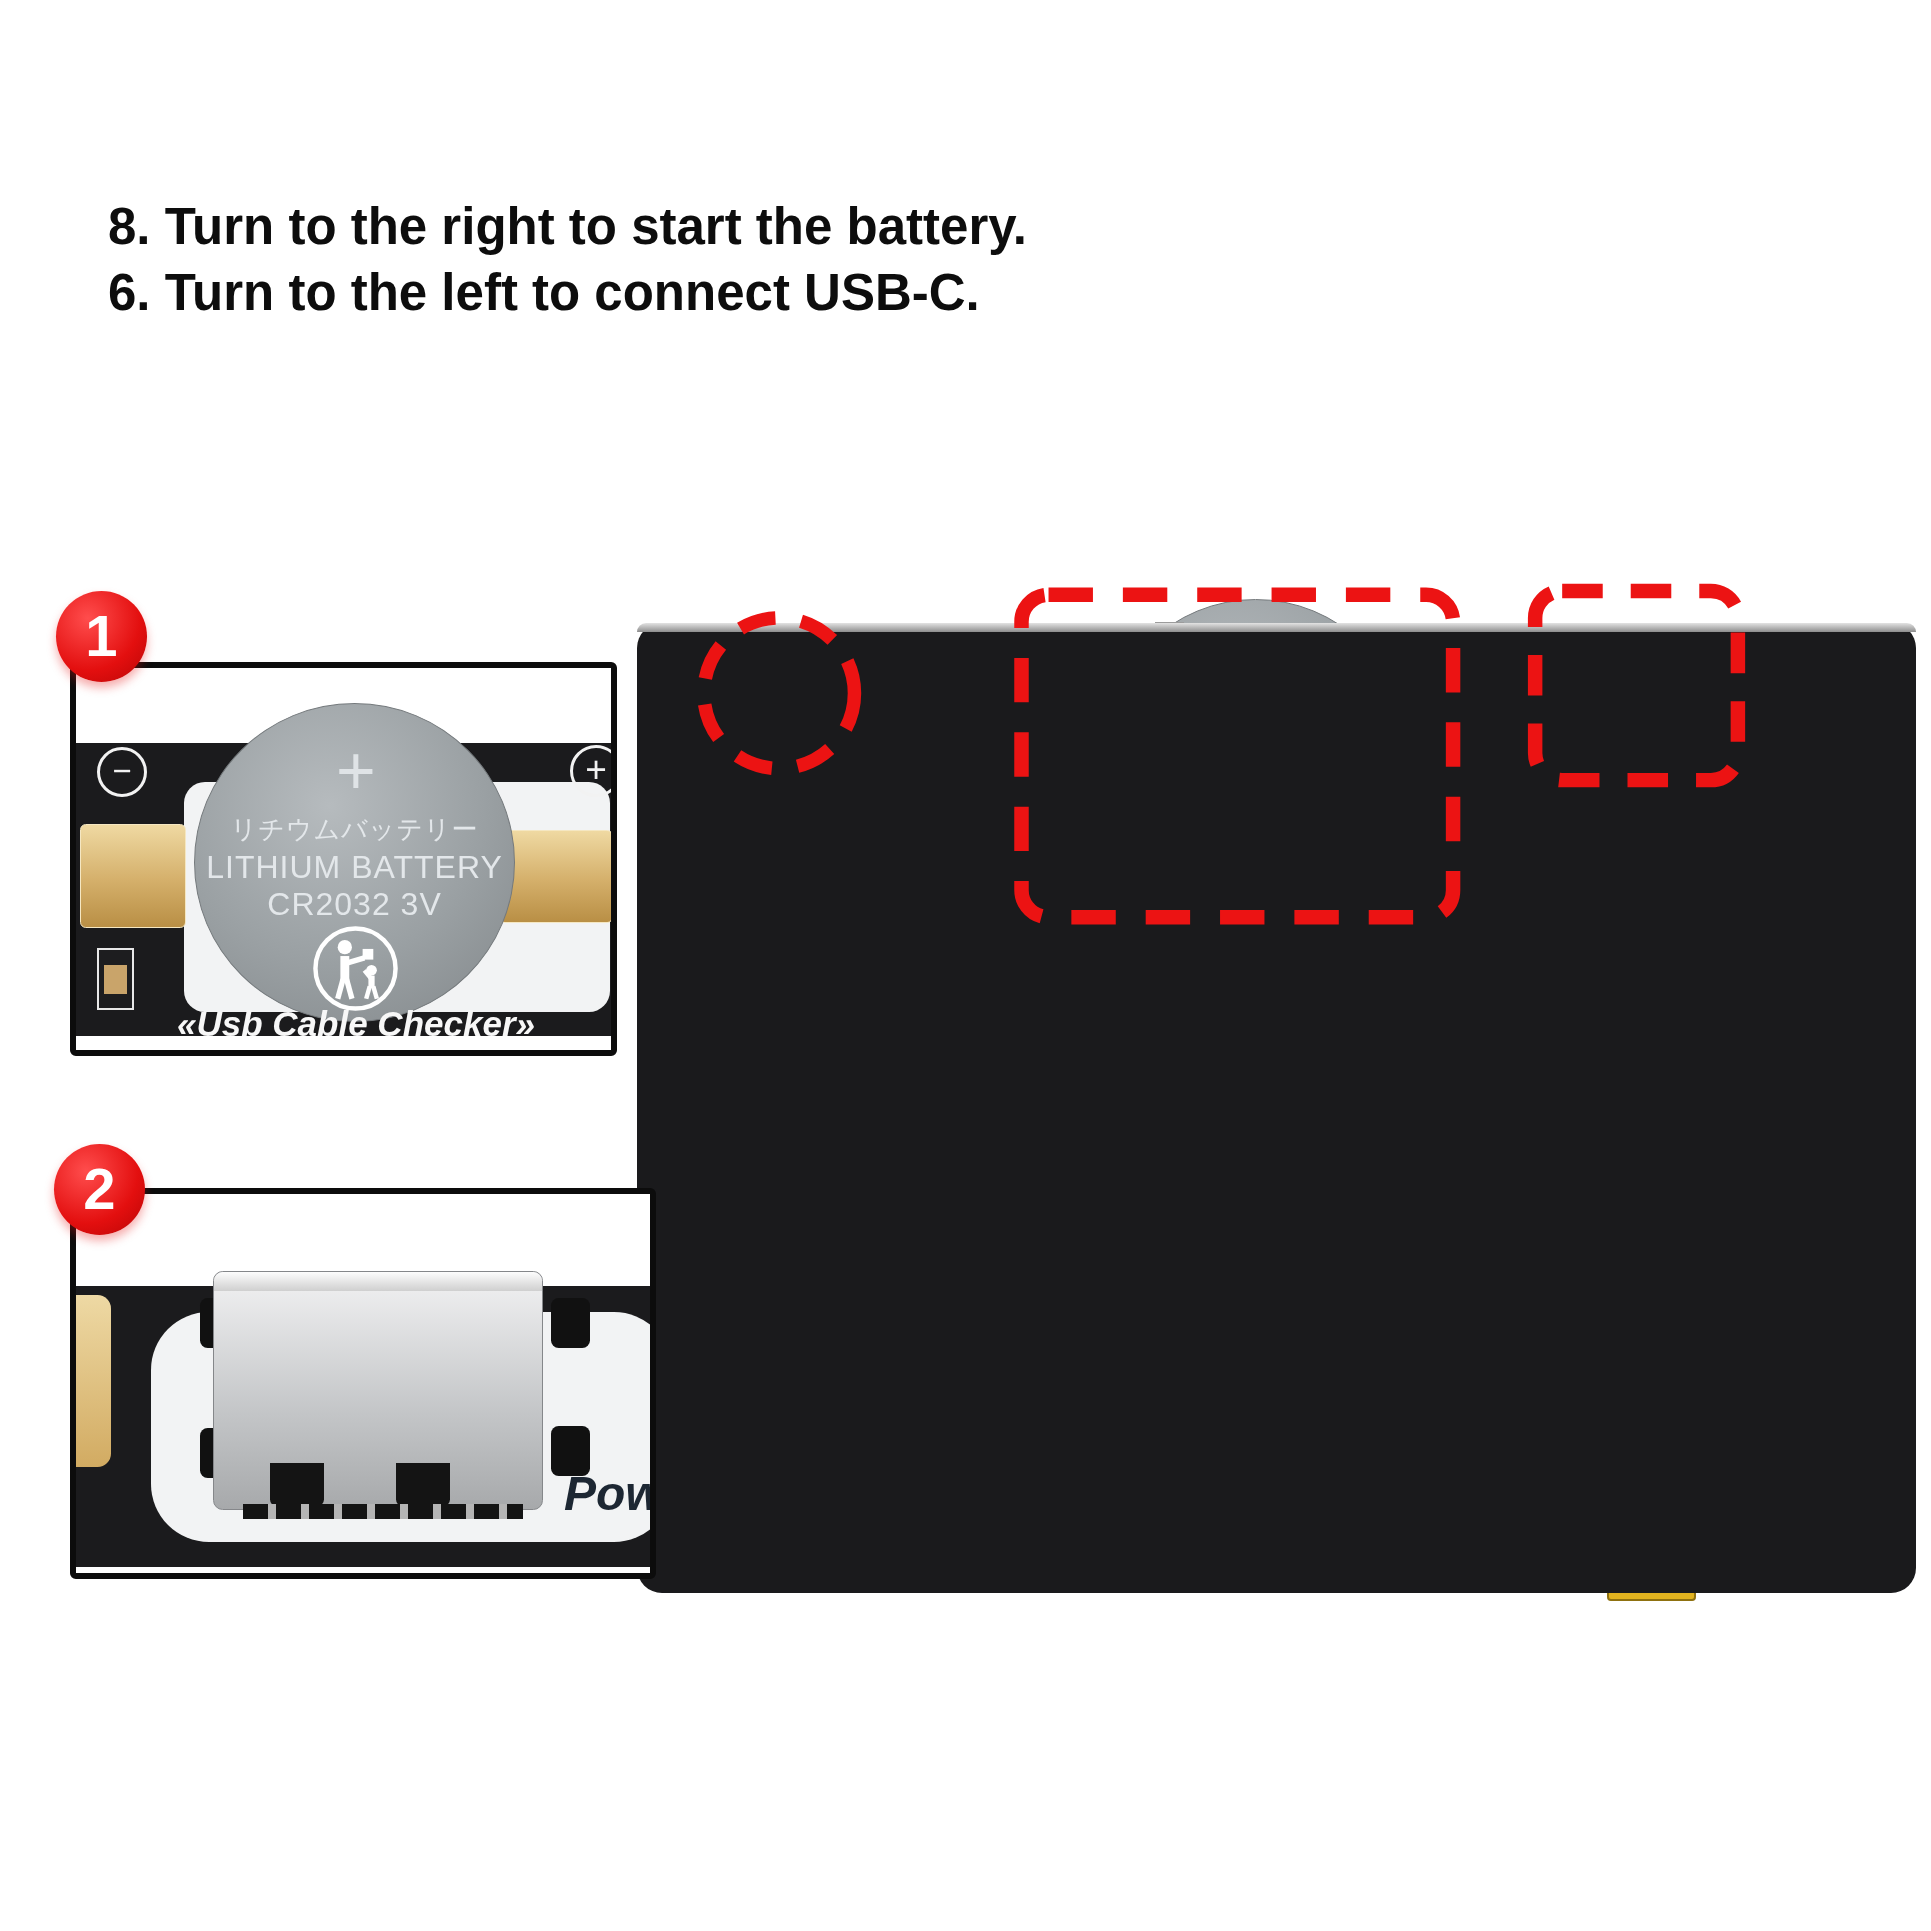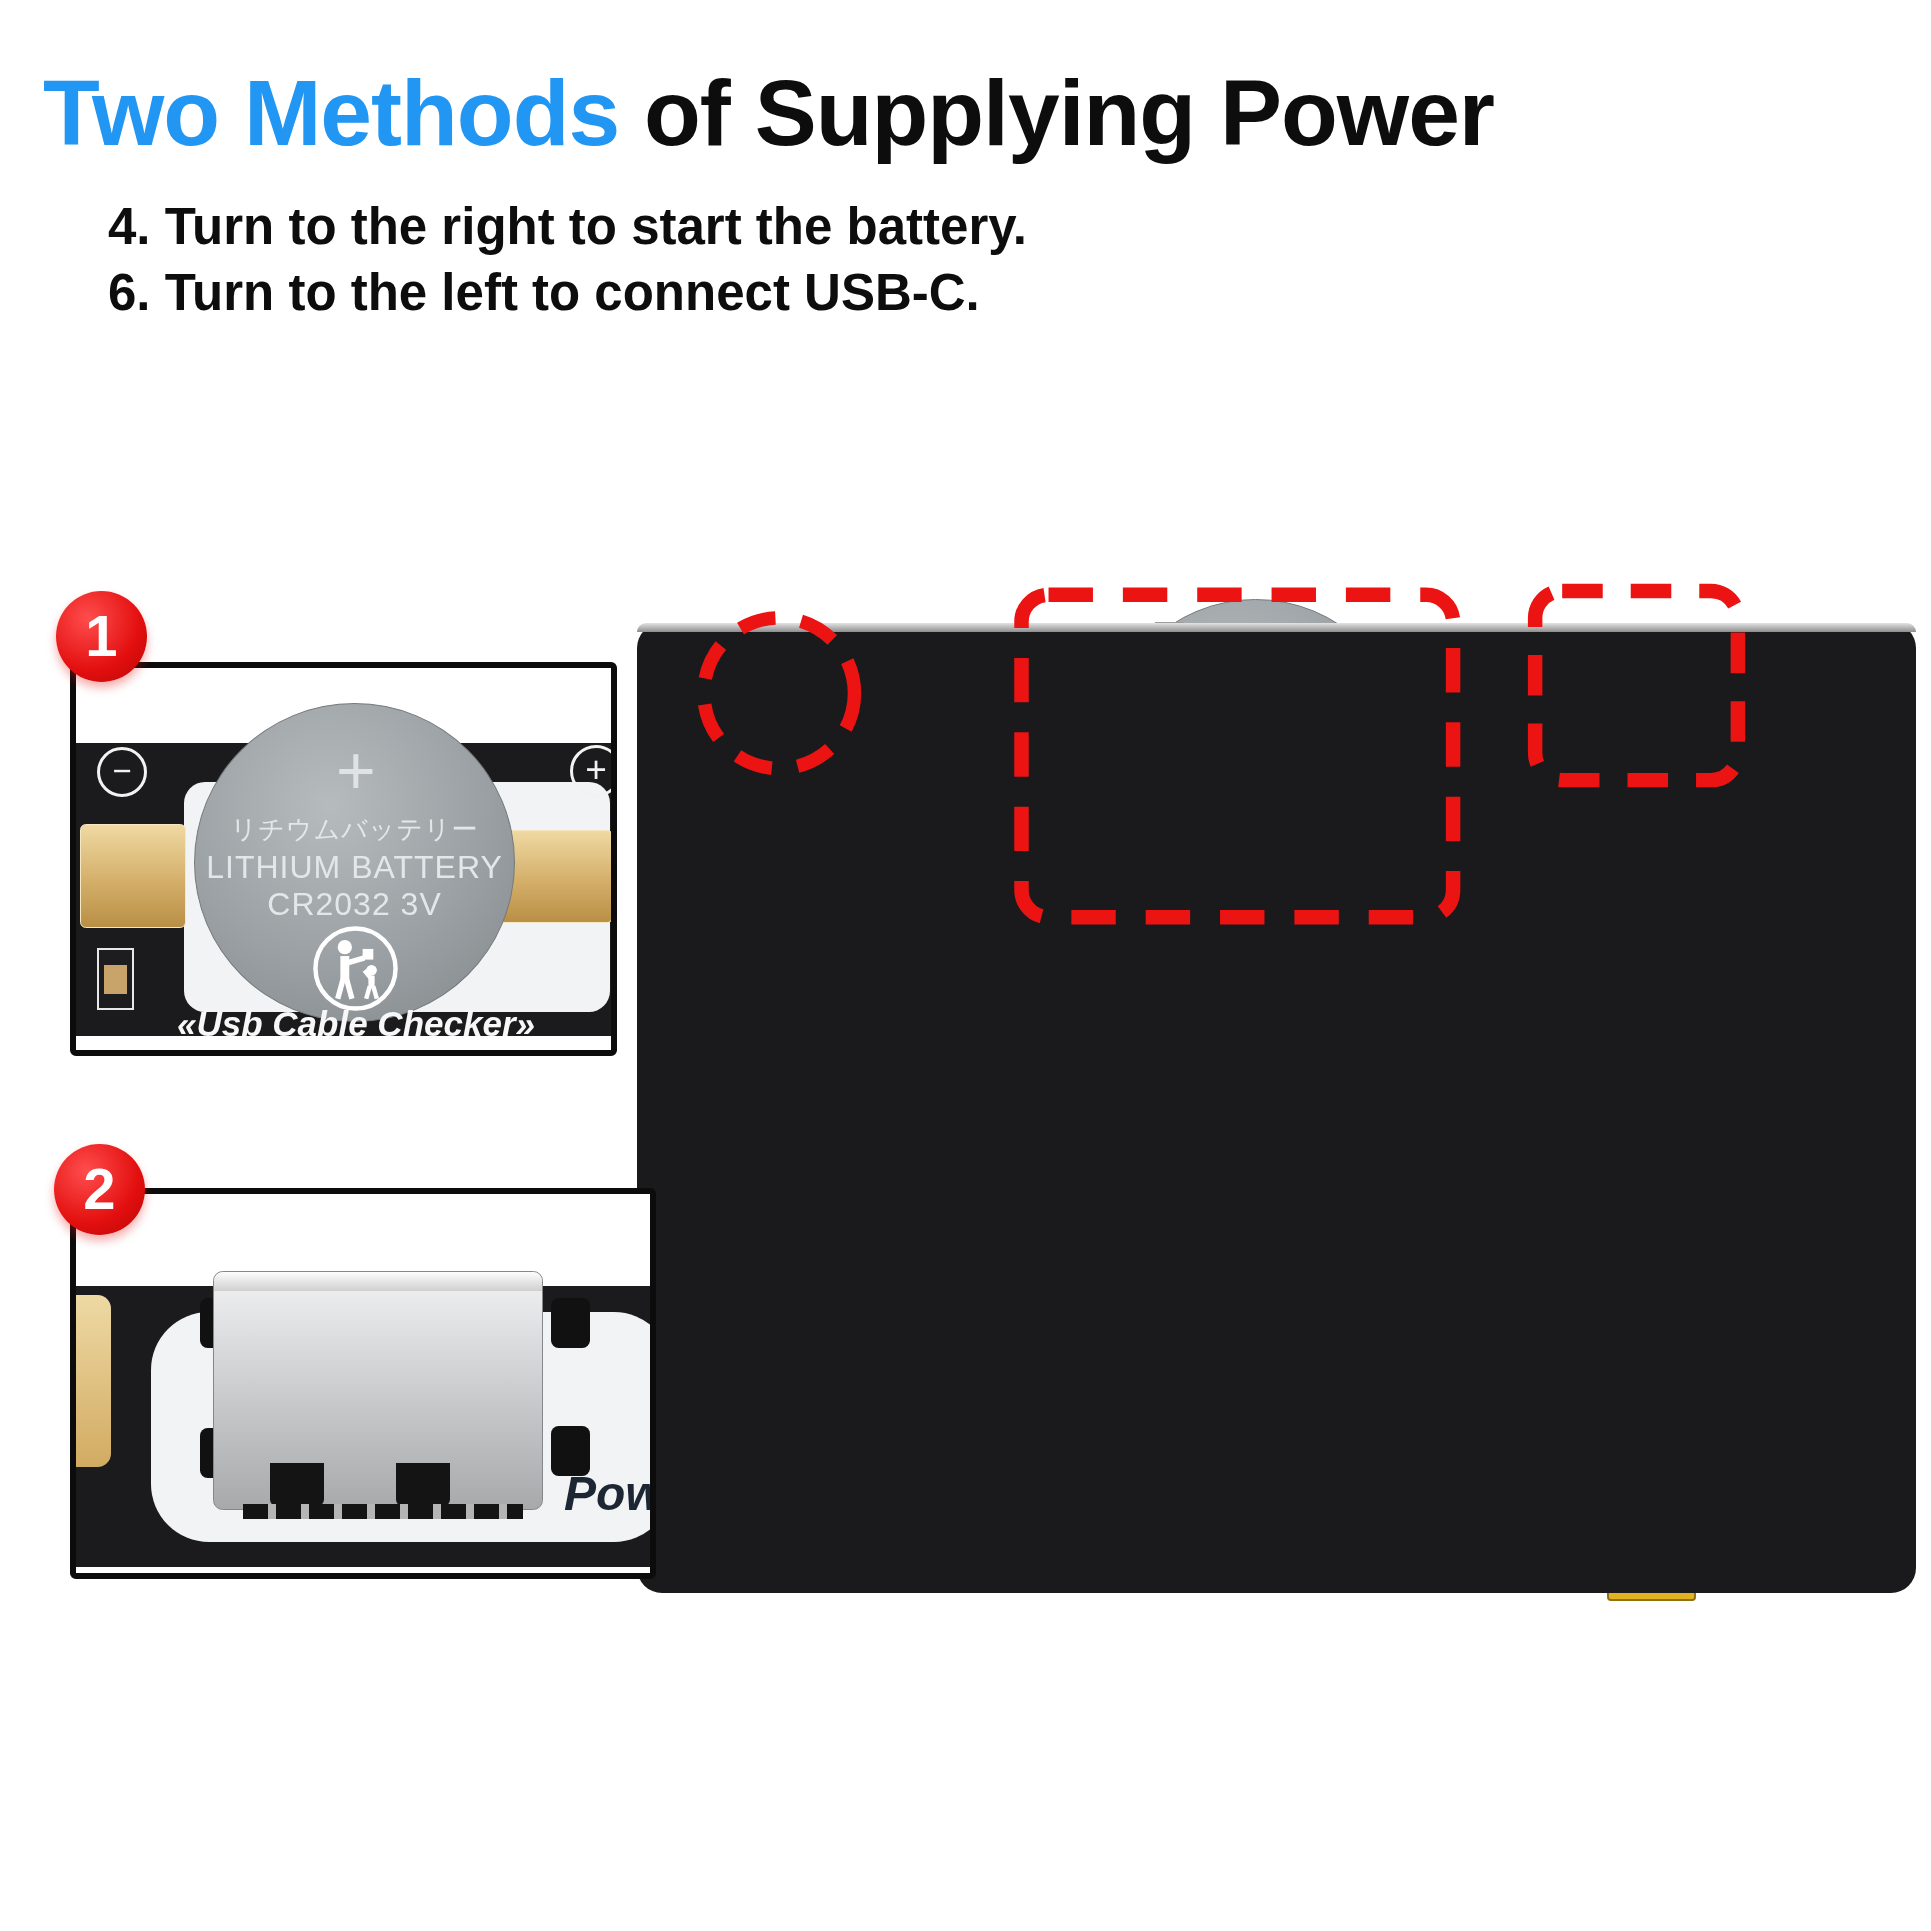--- a/index.html
+++ b/index.html
@@ -74,24 +74,21 @@
   .combv { position:absolute; background:repeating-linear-gradient(180deg,#cfcfcf 0 6.8px,#1a1a1c 6.8px 12.6px); }
 
   #redsvg { position:absolute; left:0; top:0; z-index:25; pointer-events:none; }
   .rot { transform-origin:left top; }
 </style>
 </head>
 <body>
 
 <div id="canvas">
 
-  <div class="title">
-    <span class="hl">Two Methods</span><span> of Supplying Power</span>
-  </div>
-  <div class="instr" style="top:197px">4. Turn to the right to start the battery.</div>
+  <div class="instr" style="top:197px">8. Turn to the right to start the battery.</div>
   <div class="instr" style="top:263px">6. Turn to the left to connect USB-C.</div>
 
   <div class="badge" style="left:56px; top:591px;">1</div>
   <div class="inset" style="left:70px; top:662px; width:547px; height:394px;">
     <div class="pcb" style="top:75px; height:293px;"></div>
     <div class="silk" style="left:108px; top:114px; width:426px; height:230px; border-radius:21px;"></div>
     <div class="ring" style="left:21px; top:79px; width:50px; height:50px; font-size:33px; line-height:42px;">−</div>
     <div class="ring" style="left:494px; top:77px; width:52px; height:52px; font-size:37px; line-height:44px;">+</div>
     <div class="goldclip" style="left:3.9px; top:156px; width:106px; height:104px;"></div>
     <div class="goldclip" style="left:423px; top:162px; width:114px; height:93px;"></div>

